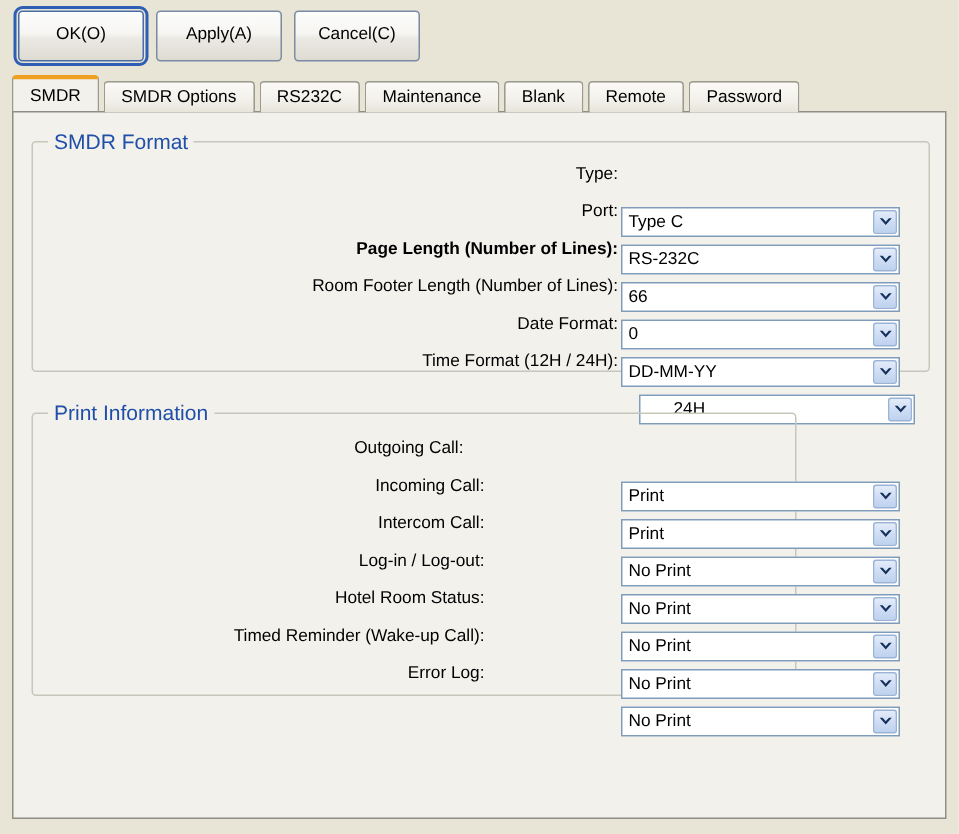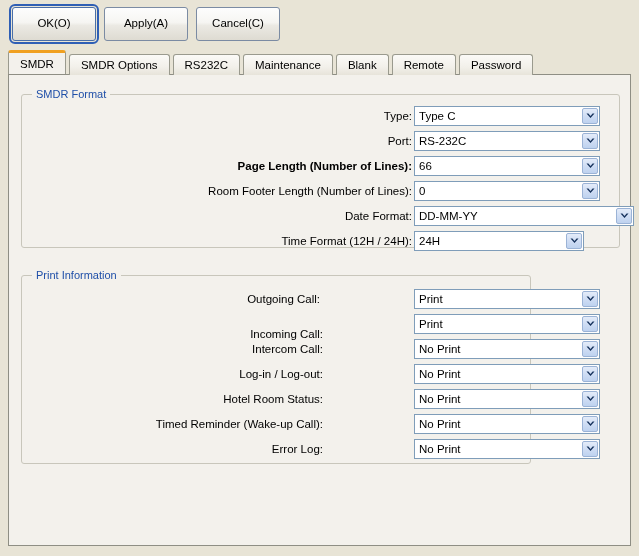--- a/index.html
+++ b/index.html
@@ -109,21 +109,21 @@
     border-radius: 3px;
     box-sizing: border-box;
   }
   .groupbox > .gb-title {
     position: absolute;
     top: -7px;
     left: 10px;
     padding: 0 4px;
     background: #f3f1ec;
     color: #1f4fa8;
-    font-size: 11px;
+    font-size: 14px;
     line-height: 12px;
     white-space: nowrap;
   }
   #group-smdr-format { left: 12px; top: 19px; width: 599px; height: 154px; }
   #group-print-info  { left: 12px; top: 200px; width: 510px; height: 189px; }
   .row-label {
     position: absolute;
     right: 0;
     white-space: nowrap;
     font-size: 11.5px;
@@ -132,20 +132,21 @@
   }
   .combo {
     position: absolute;
     height: 20px;
     background: #ffffff;
     border: 1px solid #7f9db9;
     box-sizing: border-box;
     display: flex;
     align-items: stretch;
     cursor: default;
+    margin-top: 32px;
   }
   .combo .combo-value {
     flex: 1;
     padding-left: 4px;
     display: flex;
     align-items: center;
     font-size: 11.5px;
     color: #000;
     overflow: hidden;
     white-space: nowrap;
@@ -237,53 +238,53 @@
         <div class="row-label" style="top: 86px; right: 207px;">Room Footer Length (Number of Lines):</div>
         <div class="combo" style="top: 86px; left: 392px; width: 186px;">
           <div class="combo-value">0</div>
           <div class="combo-btn">
             <svg width="9" height="6" viewBox="0 0 9 6">
               <path d="M0.5 0.5 L4.5 5 L8.5 0.5 L6.6 0.5 L4.5 2.9 L2.4 0.5 Z" fill="#16325c"></path>
             </svg>
           </div>
         </div>
         <div class="row-label" style="top: 111px; right: 207px;">Date Format:</div>
-        <div class="combo" style="top: 111px; left: 392px; width: 220px;">
+        <div class="combo" style="top: 111px; left: 392px; width: 186px;">
           <div class="combo-value">DD-MM-YY</div>
           <div class="combo-btn">
             <svg width="9" height="6" viewBox="0 0 9 6">
               <path d="M0.5 0.5 L4.5 5 L8.5 0.5 L6.6 0.5 L4.5 2.9 L2.4 0.5 Z" fill="#16325c"></path>
             </svg>
           </div>
         </div>
         <div class="row-label" style="top: 136px; right: 207px;">Time Format (12H / 24H):</div>
-        <div class="combo" style="top: 136px; left: 392px; width: 170px;">
+        <div class="combo" style="top: 136px; left: 404px; width: 184px; padding-left: 18px;">
           <div class="combo-value">24H</div>
           <div class="combo-btn">
             <svg width="9" height="6" viewBox="0 0 9 6">
               <path d="M0.5 0.5 L4.5 5 L8.5 0.5 L6.6 0.5 L4.5 2.9 L2.4 0.5 Z" fill="#16325c"></path>
             </svg>
           </div>
         </div>
       </div>
   </div>
 
   <div class="groupbox" id="group-print-info">
     <div class="gb-title">Print Information</div>
     <div class="gb-rows">
-        <div class="row-label" style="top: 13px; right: 210px;">Outgoing Call:</div>
+        <div class="row-label" style="top: 13px; right: 221px;">Outgoing Call:</div>
         <div class="combo" style="top: 13px; left: 392px; width: 186px;">
           <div class="combo-value">Print</div>
           <div class="combo-btn">
             <svg width="9" height="6" viewBox="0 0 9 6">
               <path d="M0.5 0.5 L4.5 5 L8.5 0.5 L6.6 0.5 L4.5 2.9 L2.4 0.5 Z" fill="#16325c"></path>
             </svg>
           </div>
         </div>
-        <div class="row-label" style="top: 48px; right: 207px; text-align: right;">Incoming Call:</div>
+        <div class="row-label" style="top: 38px; right: 207px; text-align: right;">Incoming Call:</div>
         <div class="combo" style="top: 38px; left: 392px; width: 186px;">
           <div class="combo-value">Print</div>
           <div class="combo-btn">
             <svg width="9" height="6" viewBox="0 0 9 6">
               <path d="M0.5 0.5 L4.5 5 L8.5 0.5 L6.6 0.5 L4.5 2.9 L2.4 0.5 Z" fill="#16325c"></path>
             </svg>
           </div>
         </div>
         <div class="row-label" style="top: 63px; right: 207px;">Intercom Call:</div>
         <div class="combo" style="top: 63px; left: 392px; width: 186px;">

